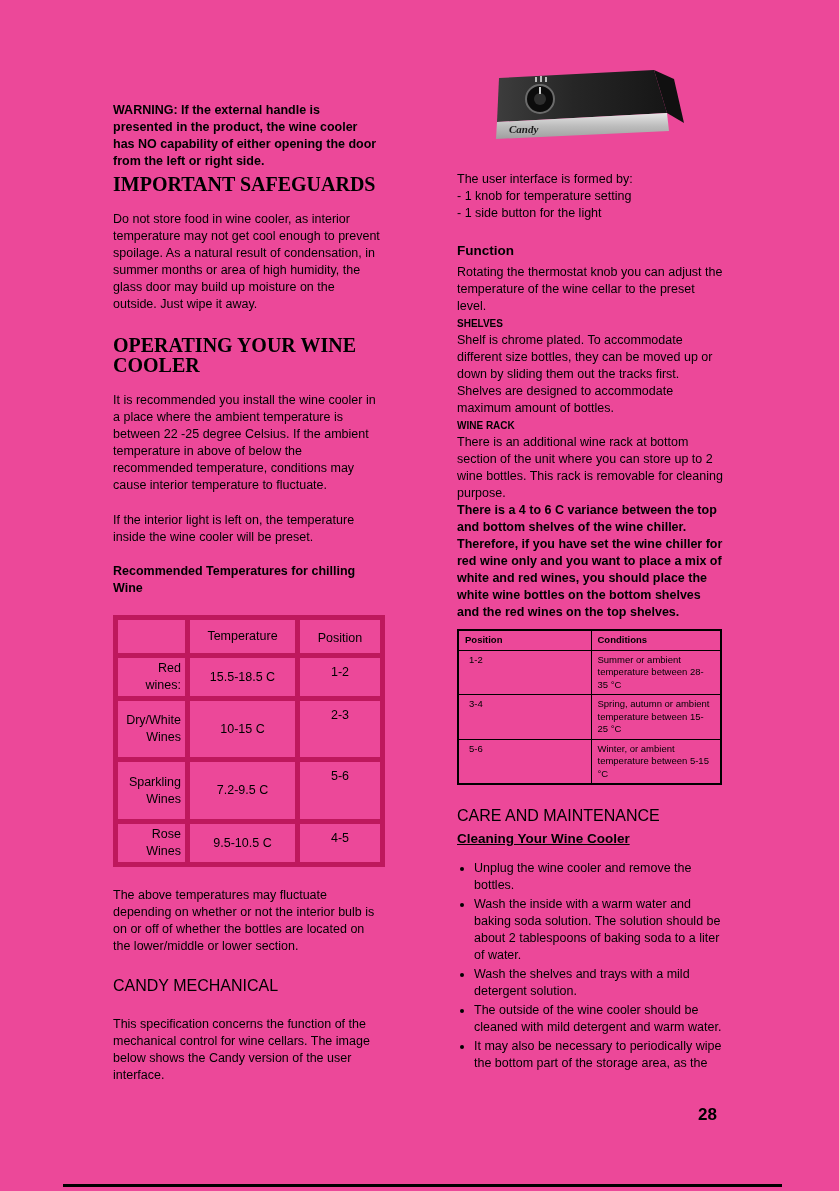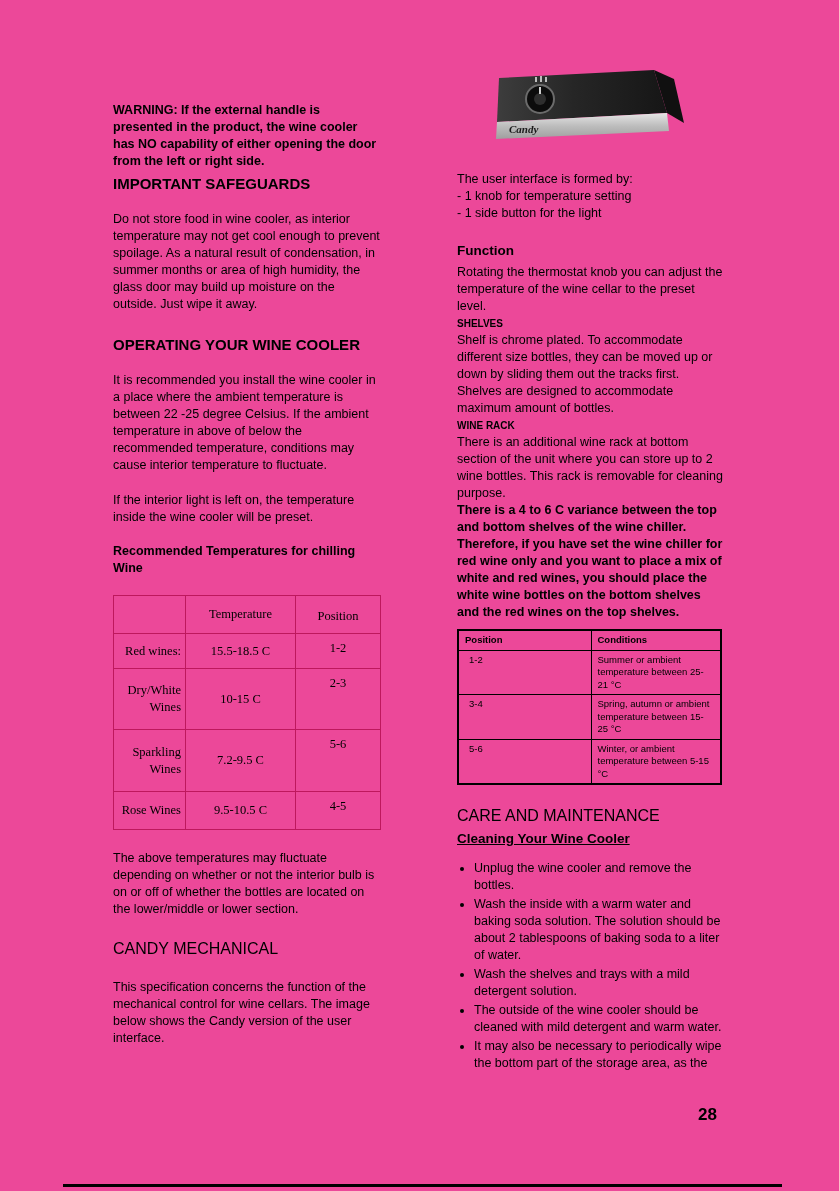--- a/index.html
+++ b/index.html
@@ -20,21 +20,21 @@
     font-size: 12.5px;
     line-height: 17px;
   }
   .col-left  { left: 113px; top: 102px; width: 268px; }
   .col-right { left: 457px; top: 69px;  width: 268px; }
 
   p { margin: 0; }
   .bold { font-weight: bold; }
   .underline { text-decoration: underline; }
 
-  .h-major   { font-size: 15px; font-weight: bold; line-height: 20px; margin-top: 4px; }
+  .h-major   { font-size: 20px; font-weight: bold; line-height: 20px; margin-top: 4px; font-family: Liberation Serif, serif; }
   .h-major2  { font-size: 16px; font-weight: normal; line-height: 21px; }
   .h-sub     { font-size: 13.5px; font-weight: bold; line-height: 18px; }
   .h-small   { font-size: 10px; font-weight: bold; line-height: 17px; }
 
   .mt4  { margin-top: 4px; }
   .mt17 { margin-top: 17px; }
   .mt18 { margin-top: 18px; }
   .mt20 { margin-top: 20px; }
   .mt22 { margin-top: 22px; }
 
@@ -44,24 +44,23 @@
 
   
   table.temp-table {
     margin-top: 18px;
     border-collapse: collapse;
     table-layout: fixed;
     width: 267px;
     font-size: 12.5px;
   }
   table.temp-table td {
-    border: 1px solid #be185d;
+    border: 5px solid #be185d;
     padding: 2px 4px;
     vertical-align: middle;
-    font-family: Liberation Serif, serif;
   }
   table.temp-table .c-name { width: 72px;  text-align: right; }
   table.temp-table .c-temp { width: 110px; text-align: center; }
   table.temp-table .c-pos  { width: 85px;  text-align: center; vertical-align: top; padding-top: 6px; }
   table.temp-table tr.hdr td { text-align: center; vertical-align: middle; }
   table.temp-table tr.hdr      { height: 38px; }
   table.temp-table tr.r0       { height: 35px; }
   table.temp-table tr.r1       { height: 61px; }
   table.temp-table tr.r2       { height: 62px; }
   table.temp-table tr.r3       { height: 38px; }
@@ -210,21 +209,21 @@
     <p class="bold">There is a 4 to 6 C variance between the top and bottom shelves of the wine chiller. Therefore, if you have set the wine chiller for red wine only and you want to place a mix of white and red wines, you should place the white wine bottles on the bottom shelves and the red wines on the top shelves.</p>
 
     <table class="pos-table">
       <tbody>
         <tr class="hdr">
           <td class="c-position">Position</td>
           <td class="c-conditions">Conditions</td>
         </tr>
         <tr class="body">
           <td class="c-position">1-2</td>
-          <td class="c-conditions">Summer or ambient temperature between 25-21 °C</td>
+          <td class="c-conditions">Summer or ambient temperature between 28-35 °C</td>
         </tr>
         <tr class="body">
           <td class="c-position">3-4</td>
           <td class="c-conditions">Spring, autumn or ambient temperature between 15-25 °C</td>
         </tr>
         <tr class="body">
           <td class="c-position">5-6</td>
           <td class="c-conditions">Winter, or ambient temperature between 5-15 °C</td>
         </tr>
       </tbody>

